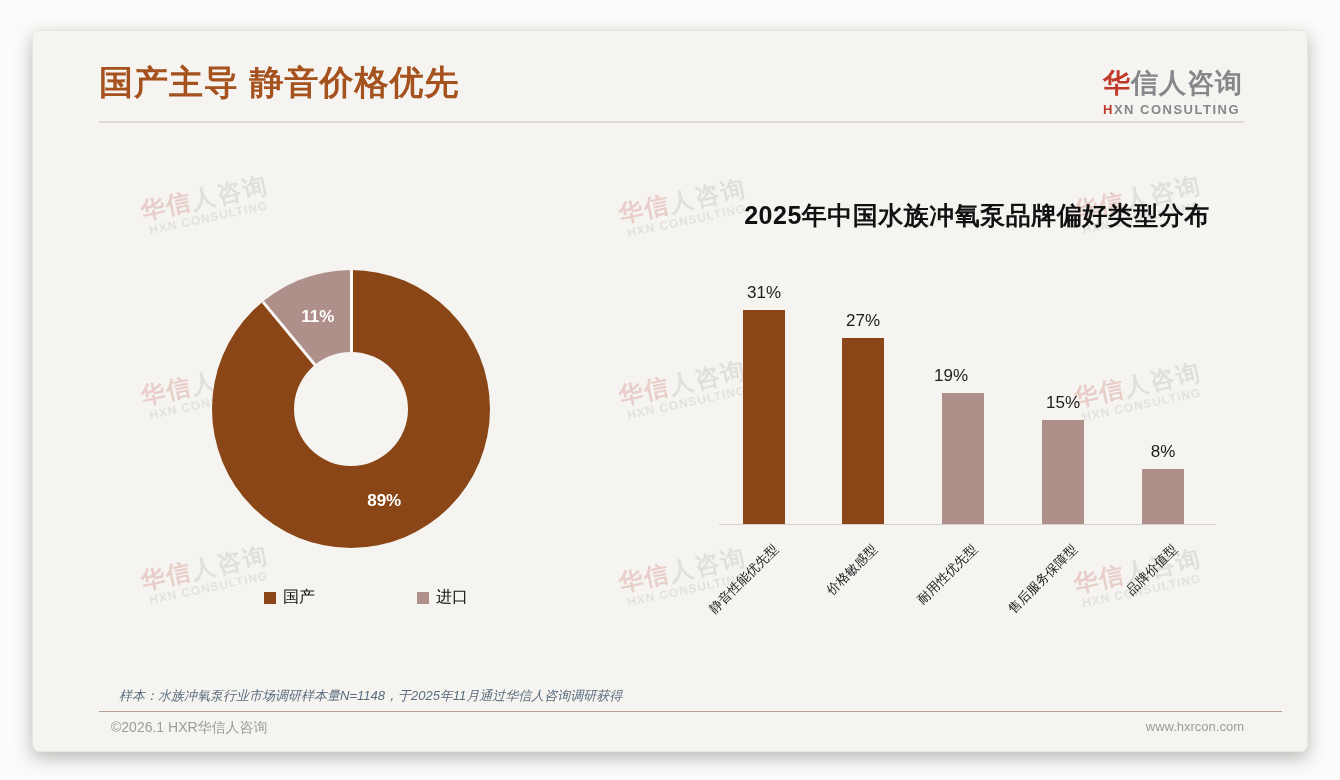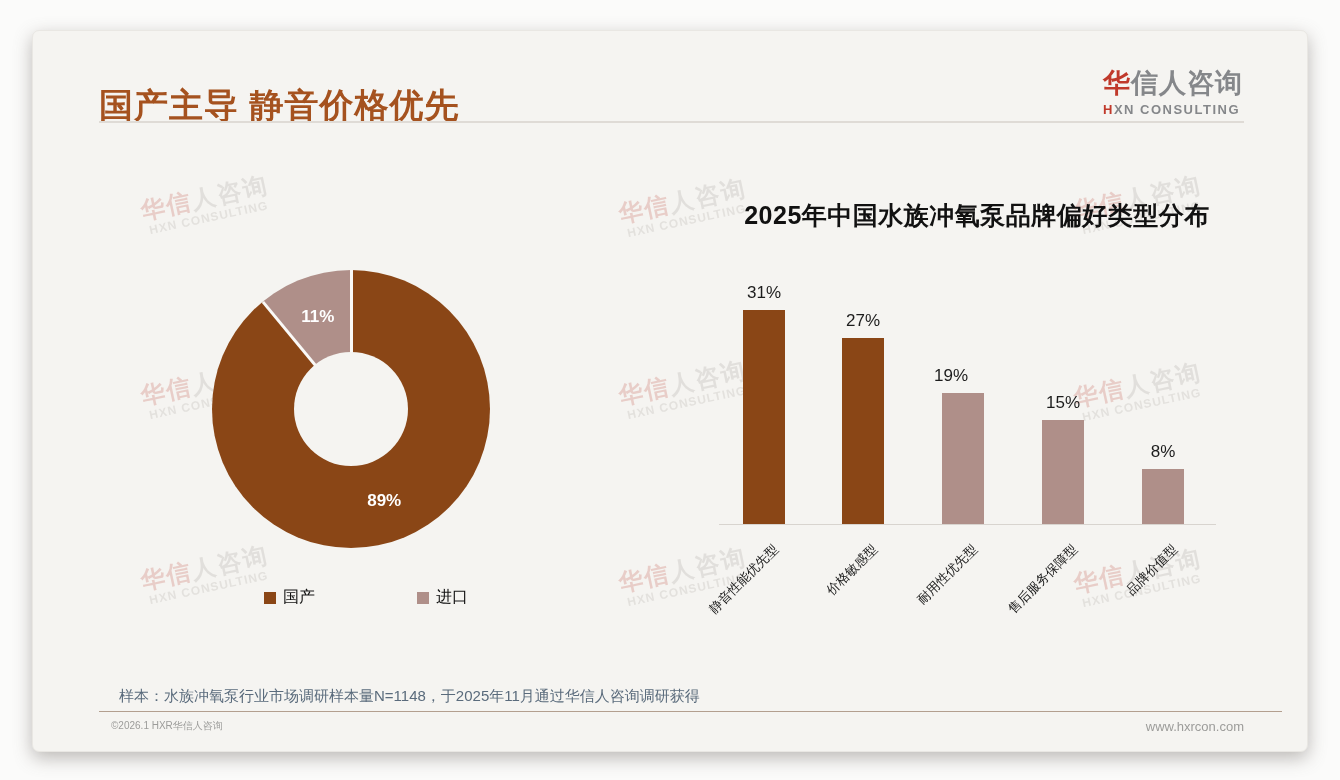--- a/index.html
+++ b/index.html
@@ -13,21 +13,21 @@
   .card {
     position: absolute; left: 32px; top: 30px; width: 1276px; height: 722px;
     background: #f5f4f1;
     border-radius: 7px;
     border: 1px solid #e9e7e3;
     box-shadow: 0 6px 18px rgba(110,105,100,.45);
     overflow: hidden;
   }
   
   .main-title {
-    position: absolute; left: 66px; top: 52px;
+    position: absolute; left: 66px; top: 29px;
     font-size: 34px; font-weight: bold; letter-spacing: 1px;
     z-index: 2;
   }
   .title-underline {
     position: absolute; left: 66px; top: 90px; width: 1145px; height: 2px;
     background: #dfdbd6; z-index: 2;
   }
   .logo {
     position: absolute; right: 64px; top: 34px; text-align: left; z-index: 2;
   }
@@ -74,23 +74,23 @@
   
   .bar-area { position: absolute; left: 660px; top: 250px; width: 560px; height: 430px; z-index: 2; }
   .bar-axis { position: absolute; left: 26px; top: 243px; width: 497px; height: 1px; background: #d8d4cf; }
   .bar { position: absolute; }
   .bar-vlabel { position: absolute; width: 84px; text-align: center; font-size: 17px; color: #1c1c1c; }
   .bar-xlabel {
     position: absolute; white-space: nowrap; font-size: 13px; color: #1a1a1a;
     transform: rotate(-45deg); transform-origin: 100% 50%;
   }
   
-  .footnote { position: absolute; left: 86px; top: 656px; font-size: 15px; color: #5a6b7c; z-index: 2; }
+  .footnote { position: absolute; left: 86px; top: 656px; font-size: 13px; color: #5a6b7c; z-index: 2; font-style: italic; }
   .footnote-divider { position: absolute; left: 66px; top: 680px; width: 1183px; height: 1px; background: #b39f8f; z-index: 2; }
-  .footer-left  { position: absolute; left: 78px;  top: 688px; font-size: 10px; color: #9c9c9a; z-index: 2; }
+  .footer-left  { position: absolute; left: 78px;  top: 688px; font-size: 14px; color: #9c9c9a; z-index: 2; }
   .footer-right { position: absolute; right: 63px; top: 688px; font-size: 13px; color: #9c9c9a; z-index: 2; }
 </style>
 </head>
 <body style="background: rgb(251, 251, 250);">
 
 <div class="card" style="background: rgb(245, 244, 241);">
     <div class="watermark" style="left: 1016px; top: 526px;">
       <div class="wm-cn"><span class="wm-pink">华信</span><span class="wm-gray">人咨询</span></div>
       <div class="wm-en">HXN CONSULTING</div>
     </div>

